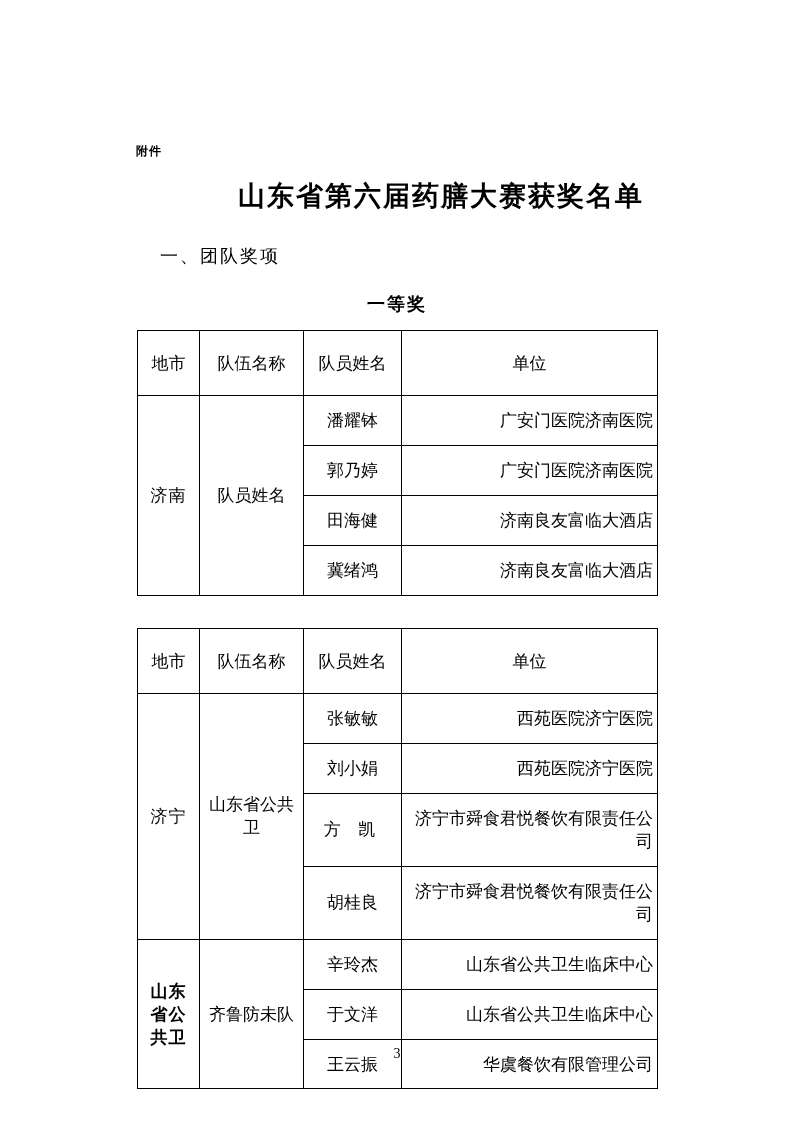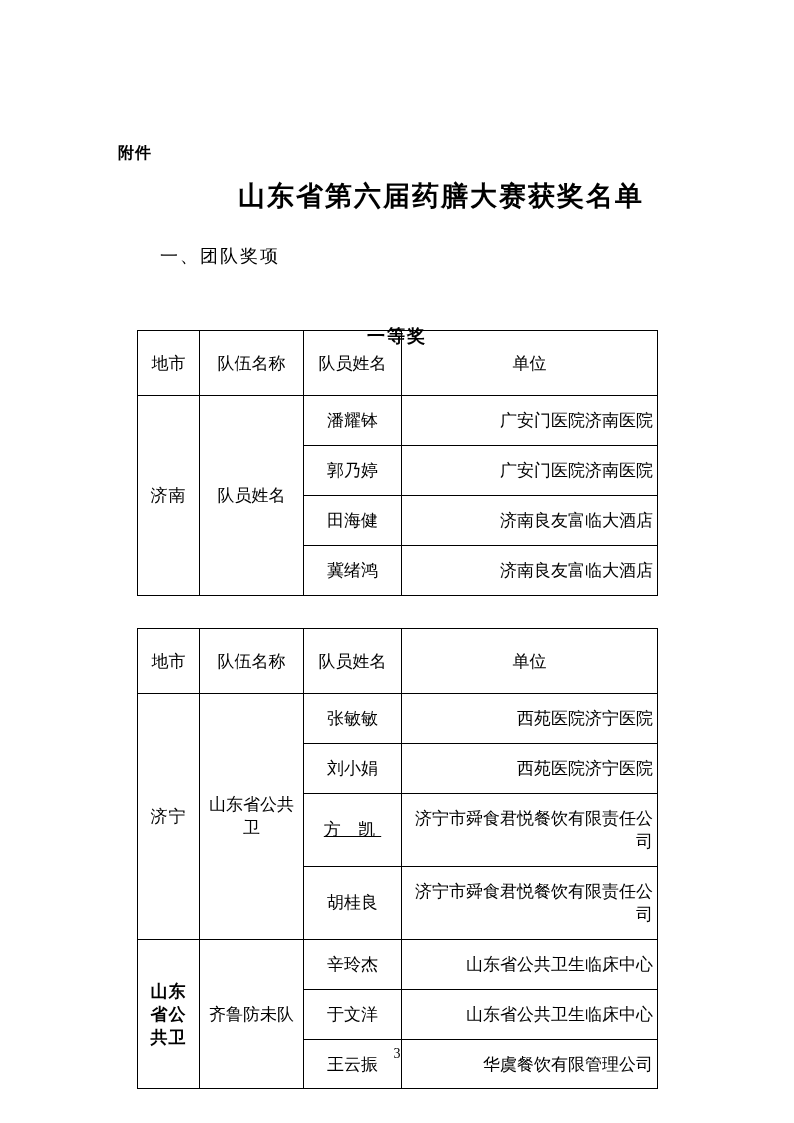--- a/index.html
+++ b/index.html
@@ -18,23 +18,23 @@
   .page {
     position: absolute;
     left: 0; top: 0;
     width: 794px;
     height: 1123px;
     box-sizing: border-box;
     padding: 0;
   }
   .attachment-label {
     position: absolute;
-    left: 118px;
+    left: 136px;
     top: 143px;
-    font-size: 16px;
+    font-size: 12px;
     font-weight: bold;
     letter-spacing: 1px;
   }
   .doc-title {
     position: absolute;
     left: 0;
     top: 178px;
     width: 794px;
     text-align: center;
     font-size: 27px;
@@ -49,21 +49,20 @@
     font-size: 18px;
     font-weight: normal;
     letter-spacing: 2px;
   }
   .award-caption {
     width: 794px;
     text-align: center;
     font-size: 18px;
     font-weight: bold;
     letter-spacing: 2px;
-    margin-top: 32px;
   }
   .caption-1 {
     position: absolute;
     left: 0;
     top: 292px;
   }
   .caption-2 {
     position: absolute;
     left: 0;
     top: 592px;
@@ -106,21 +105,20 @@
   .city-cell {
     letter-spacing: 1px;
   }
   .city-stacked {
     line-height: 1.9;
     font-weight: bold;
   }
   .member-spaced {
     letter-spacing: 6px;
     padding-left: 6px;
-    text-decoration: underline;
   }
   .page-number {
     position: absolute;
     left: 0;
     top: 1046px;
     width: 794px;
     text-align: center;
     font-size: 14px;
     font-family: "Liberation Serif", serif;
   }

